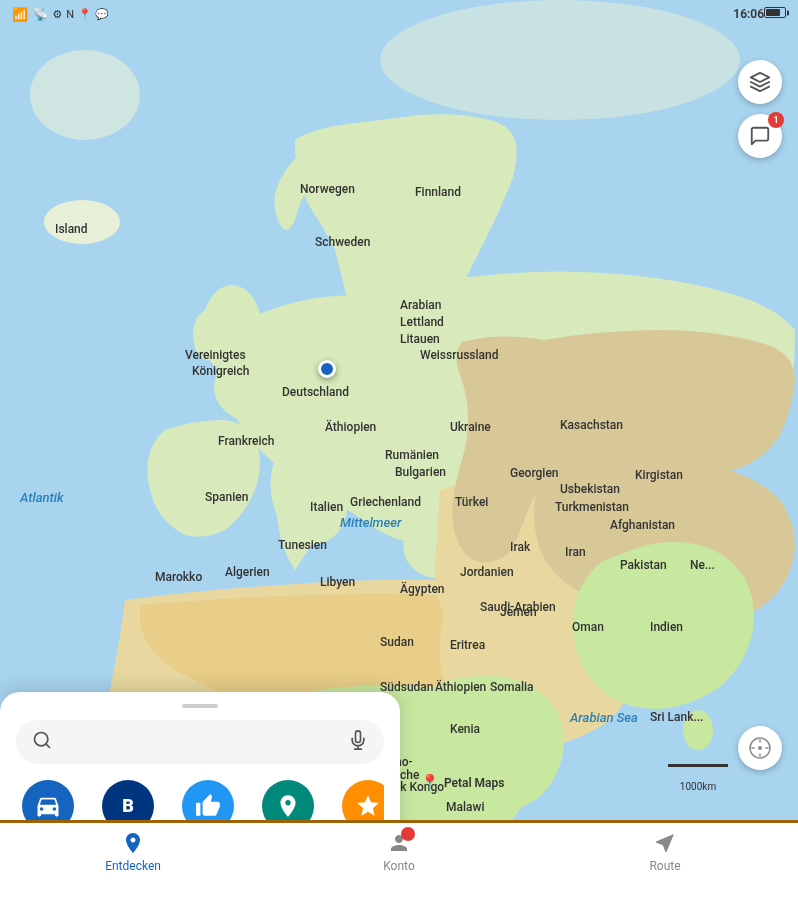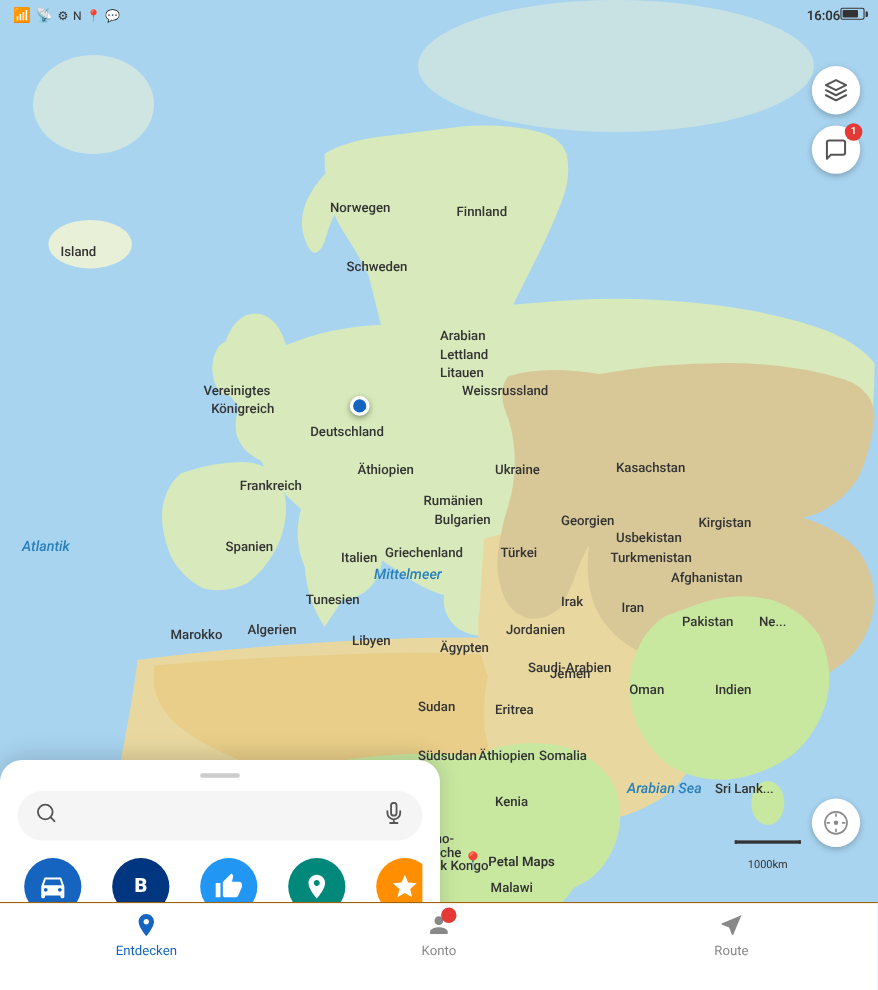--- a/index.html
+++ b/index.html
@@ -256,21 +256,21 @@
     .bottom-nav {
       position: absolute;
       bottom: 0; left: 0; right: 0;
       height: 80px;
       background: white;
       display: flex;
       align-items: flex-start;
       justify-content: space-around;
       padding-top: 8px;
       z-index: 70;
-      border-top: 1px solid #a16207;
+      border-top: 3px solid #a16207;
     }
     .nav-item {
       display: flex;
       flex-direction: column;
       align-items: center;
       gap: 4px;
       cursor: pointer;
       min-width: 80px;
     }
     .nav-label {

